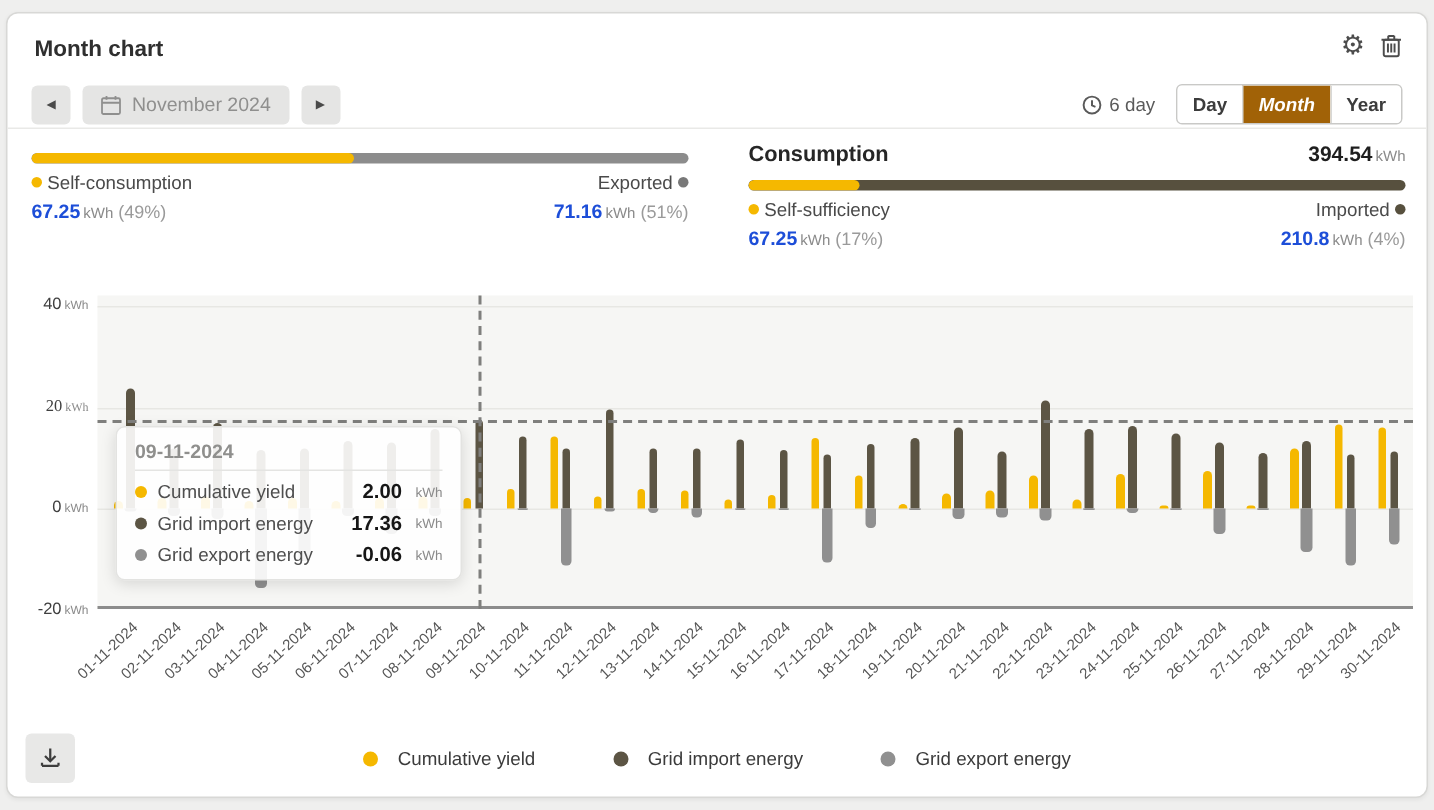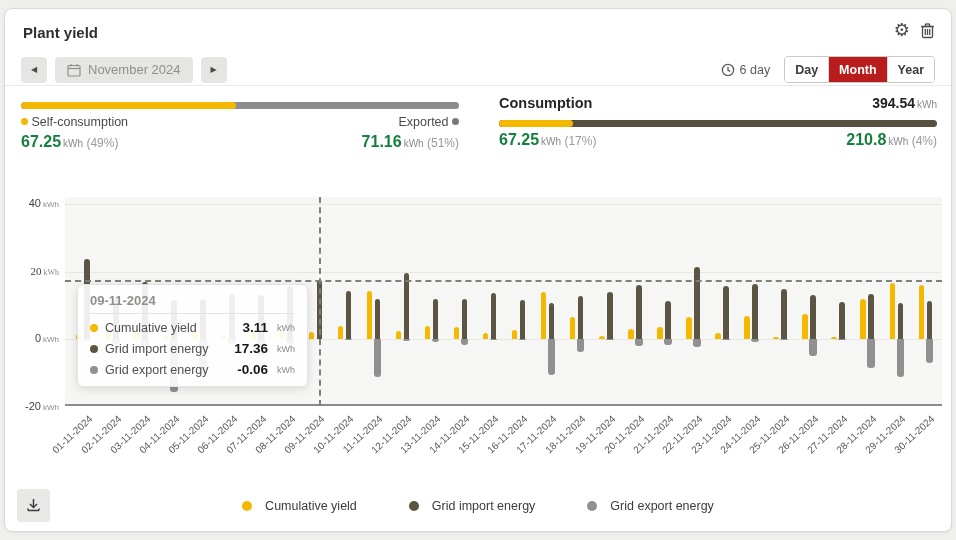--- a/index.html
+++ b/index.html
@@ -21,37 +21,37 @@
   .btn-nav { background:#e5e5e4; border:none; border-radius:4px; width:26px; height:26px;
              font-size:8px; color:#4a4a4a; cursor:pointer; }
   .btn-date { background:#e5e5e4; border:none; border-radius:4px; height:26px; padding:0 12px;
               color:#8f8f8e; font-size:13px; display:flex; align-items:center; gap:7px; cursor:pointer; }
   .right-controls { position:absolute; right:16px; top:47px; height:27px; display:flex; align-items:center; gap:14px; }
   .interval { display:flex; align-items:center; gap:5px; color:#5a5a5a; font-size:12.5px; }
   .segmented { display:flex; border:1px solid #c9c9c7; border-radius:4px; overflow:hidden; background:#fff; height:27px; }
   .segmented button { border:none; background:#fff; color:#3c3c3c; font-size:12.5px; font-weight:bold;
                       padding:0 10px; height:100%; cursor:pointer; border-left:1px solid #d8d8d6; }
   .segmented button:first-child { border-left:none; }
-  .segmented button.active { background:#b91c1c; color:#fff; }
+  .segmented button.active { background:#a16207; color:#fff;font-style:italic; }
   .divider { position:absolute; left:0; top:76px; width:100%; border-top:1px solid #e9e9e7; }
 
   
   .summary { position:absolute; top:85px; width:446px; }
   .summary.left { left:12px; } .summary.right { left:490px; }
   .sum-head { display:flex; justify-content:space-between; align-items:baseline; padding:0 4px; }
   .sum-title { font-size:14.5px; font-weight:bold; color:#262626; }
   .sum-total b { font-size:14px; color:#1e1e1e; }
   .unit-sm { font-size:10px; color:#8a8a8a; margin-left:2px; }
   .bar-track { margin:8px 4px 0 4px; height:7px; border-radius:4px; position:relative; overflow:hidden; }
   .bar-fill { position:absolute; left:0; top:0; bottom:0; border-radius:4px; }
   .sum-labels { display:flex; justify-content:space-between; margin-top:6px; padding:0 4px;
                 font-size:12.5px; color:#4a4a4a; }
   .dot { display:inline-block; width:7px; height:7px; border-radius:50%; vertical-align:1px; }
   .sum-vals { display:flex; justify-content:space-between; margin-top:4px; padding:0 4px; font-size:12px; color:#9a9a9a; }
-  .sum-vals b { font-size:16px; color:#15803d;margin-top:32px; }
+  .sum-vals b { font-size:13px; color:#1d4ed8;margin-top:32px; }
 
   
   .plot { position:absolute; left:60px; top:188px; width:877px; height:209px; background:#f6f6f4;
           border-bottom:2px solid #8c8c8c; }
   .gridline { position:absolute; left:0; width:100%; border-top:1px solid #e7e7e3; }
   .ytick { position:absolute; width:52px; text-align:right; font-size:11px; color:#3f3f3f; }
   .ytick .unit-sm { font-size:8px; }
   .bar { position:absolute; }
   .bar.pos { border-radius:3px 3px 0 0; }
   .bar.neg { border-radius:0 0 3px 3px; }
@@ -75,21 +75,21 @@
             gap:52px; font-size:12.5px; color:#3b3b3b; }
   .legend .item { display:flex; align-items:center; gap:13px; }
   .legend .dot { width:10px; height:10px; }
   .btn-download { position:absolute; left:12px; top:480px; width:33px; height:33px; background:#e8e8e7;
                   border:none; border-radius:4px; cursor:pointer; display:flex; align-items:center; justify-content:center; }
 </style>
 </head>
 <body>
 
 <div class="card">
-  <div class="title">Plant yield</div>
+  <div class="title">Month chart</div>
 
   <div class="hdr-icons">
     <span class="gear">⚙</span>
     <span class="trash">
       <svg width="15" height="17" viewBox="0 0 15 17" fill="none" stroke="#4c4c4c" stroke-width="1.3">
         <rect x="2.5" y="4.5" width="10" height="11" rx="1.2"></rect>
         <line x1="1" y1="4.5" x2="14" y2="4.5"></line>
           <line x1="5.5" y1="4" x2="5.5" y2="1.8"></line>
         <line x1="9.5" y1="4" x2="9.5" y2="1.8"></line>
           <line x1="5.5" y1="2" x2="9.5" y2="2"></line>
@@ -150,20 +150,24 @@
   </div>
 
   <div class="summary right">
     <div class="sum-head">
       <span class="sum-title">Consumption</span>
       <span class="sum-total"><b>394.54</b><span class="unit-sm">kWh</span></span>
     </div>
     <div class="bar-track" id="cons-track" style="background: rgb(87, 80, 62);">
         <div class="bar-fill" id="cons-fill" style="background: rgb(245, 184, 0); width: 17%;"></div>
       </div>
+    <div class="sum-labels">
+      <span><span class="dot" id="cld-dot" style="background: rgb(245, 184, 0);"></span> <span>Self-sufficiency</span></span>
+      <span><span>Imported</span> <span class="dot" id="crd-dot" style="background: rgb(87, 80, 62);"></span></span>
+    </div>
     <div class="sum-vals">
       <span><b>67.25</b><span class="unit-sm">kWh</span> <span>(17%)</span></span>
       <span><b>210.8</b><span class="unit-sm">kWh</span> <span>(4%)</span></span>
     </div>
   </div>
 
   <div id="yticks">
       <div class="ytick" style="left: 2px; top: 188px;"><span>40</span><span class="unit-sm">kWh</span></div>
       <div class="ytick" style="left: 2px; top: 255.5px; font-family: Liberation Serif, serif;"><span>20</span><span class="unit-sm">kWh</span></div>
       <div class="ytick" style="left: 2px; top: 323px;"><span>0</span><span class="unit-sm">kWh</span></div>
@@ -297,21 +301,21 @@
       <div class="xlabel" style="left: 817px; top: 404px;">29-11-2024</div>
       <div class="xlabel" style="left: 846.05px; top: 404px;">30-11-2024</div>
     </div>
 
   <div class="tooltip">
     <div class="tt-date">09-11-2024</div>
     <div id="tt-rows">
         <div class="tt-row">
           <span class="dot" style="width:8px;height:8px;background:#f5b800"></span>
           <span class="lbl">Cumulative yield</span>
-          <b>3.11</b>
+          <b>2.00</b>
           <span class="unit-sm">kWh</span>
         </div>
         <div class="tt-row">
           <span class="dot" style="width:8px;height:8px;background:#5c5544"></span>
           <span class="lbl">Grid import energy</span>
           <b>17.36</b>
           <span class="unit-sm">kWh</span>
         </div>
         <div class="tt-row">
           <span class="dot" style="width:8px;height:8px;background:#909090"></span>

